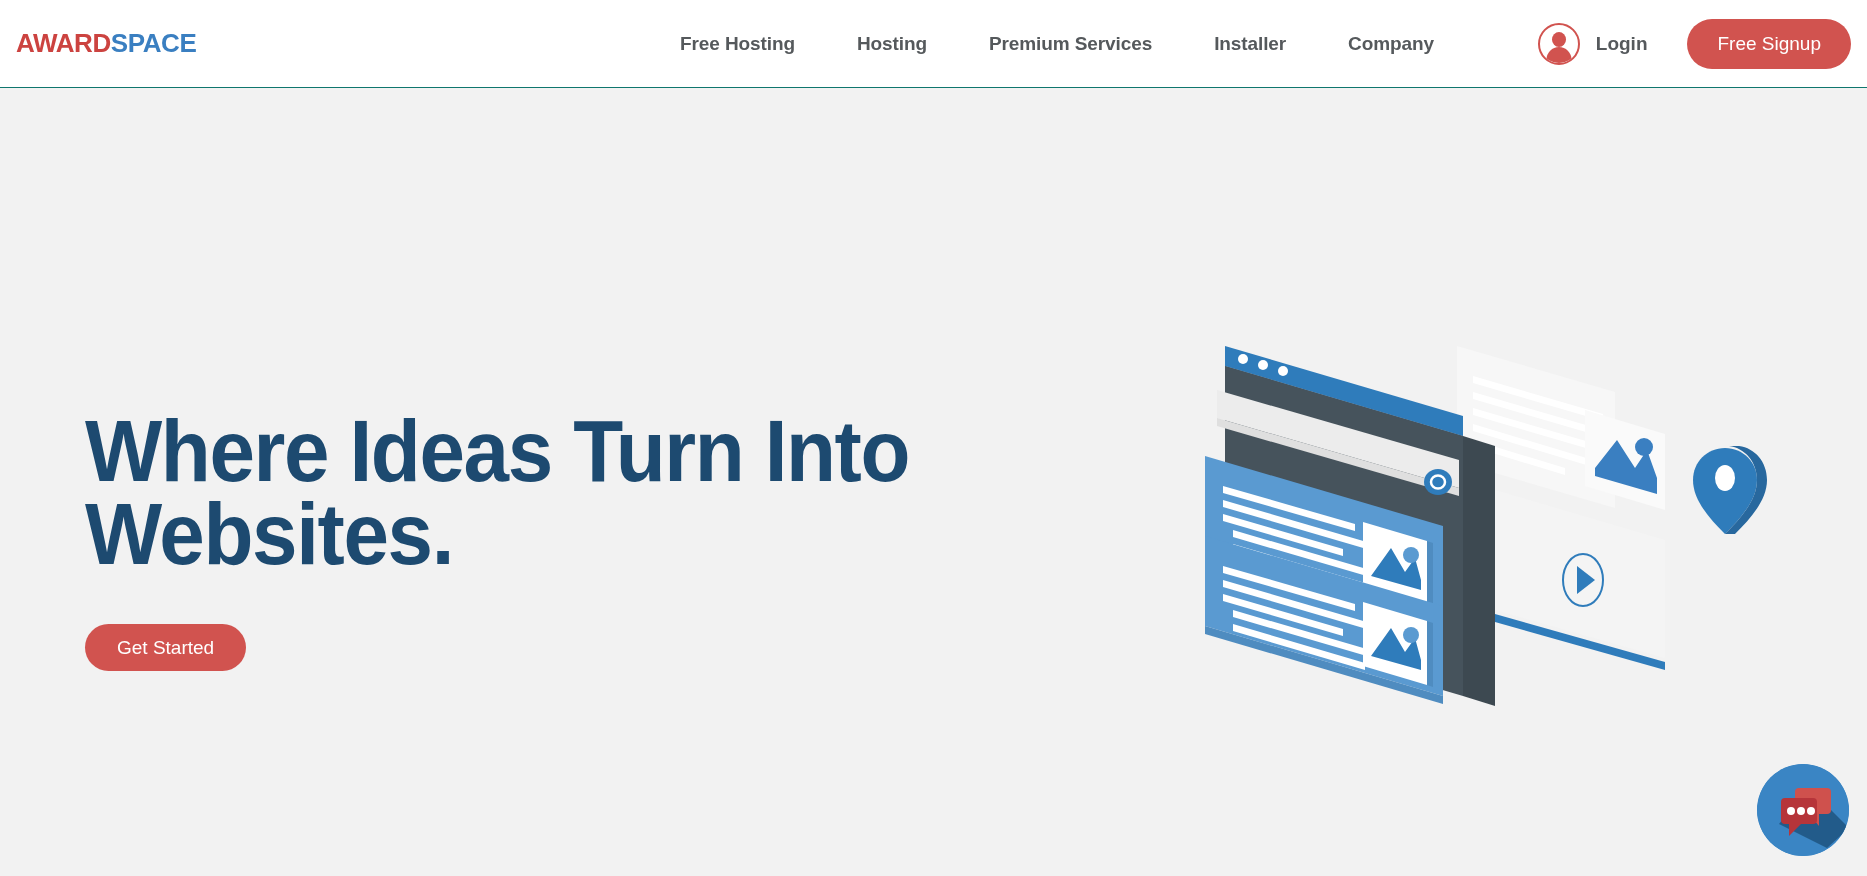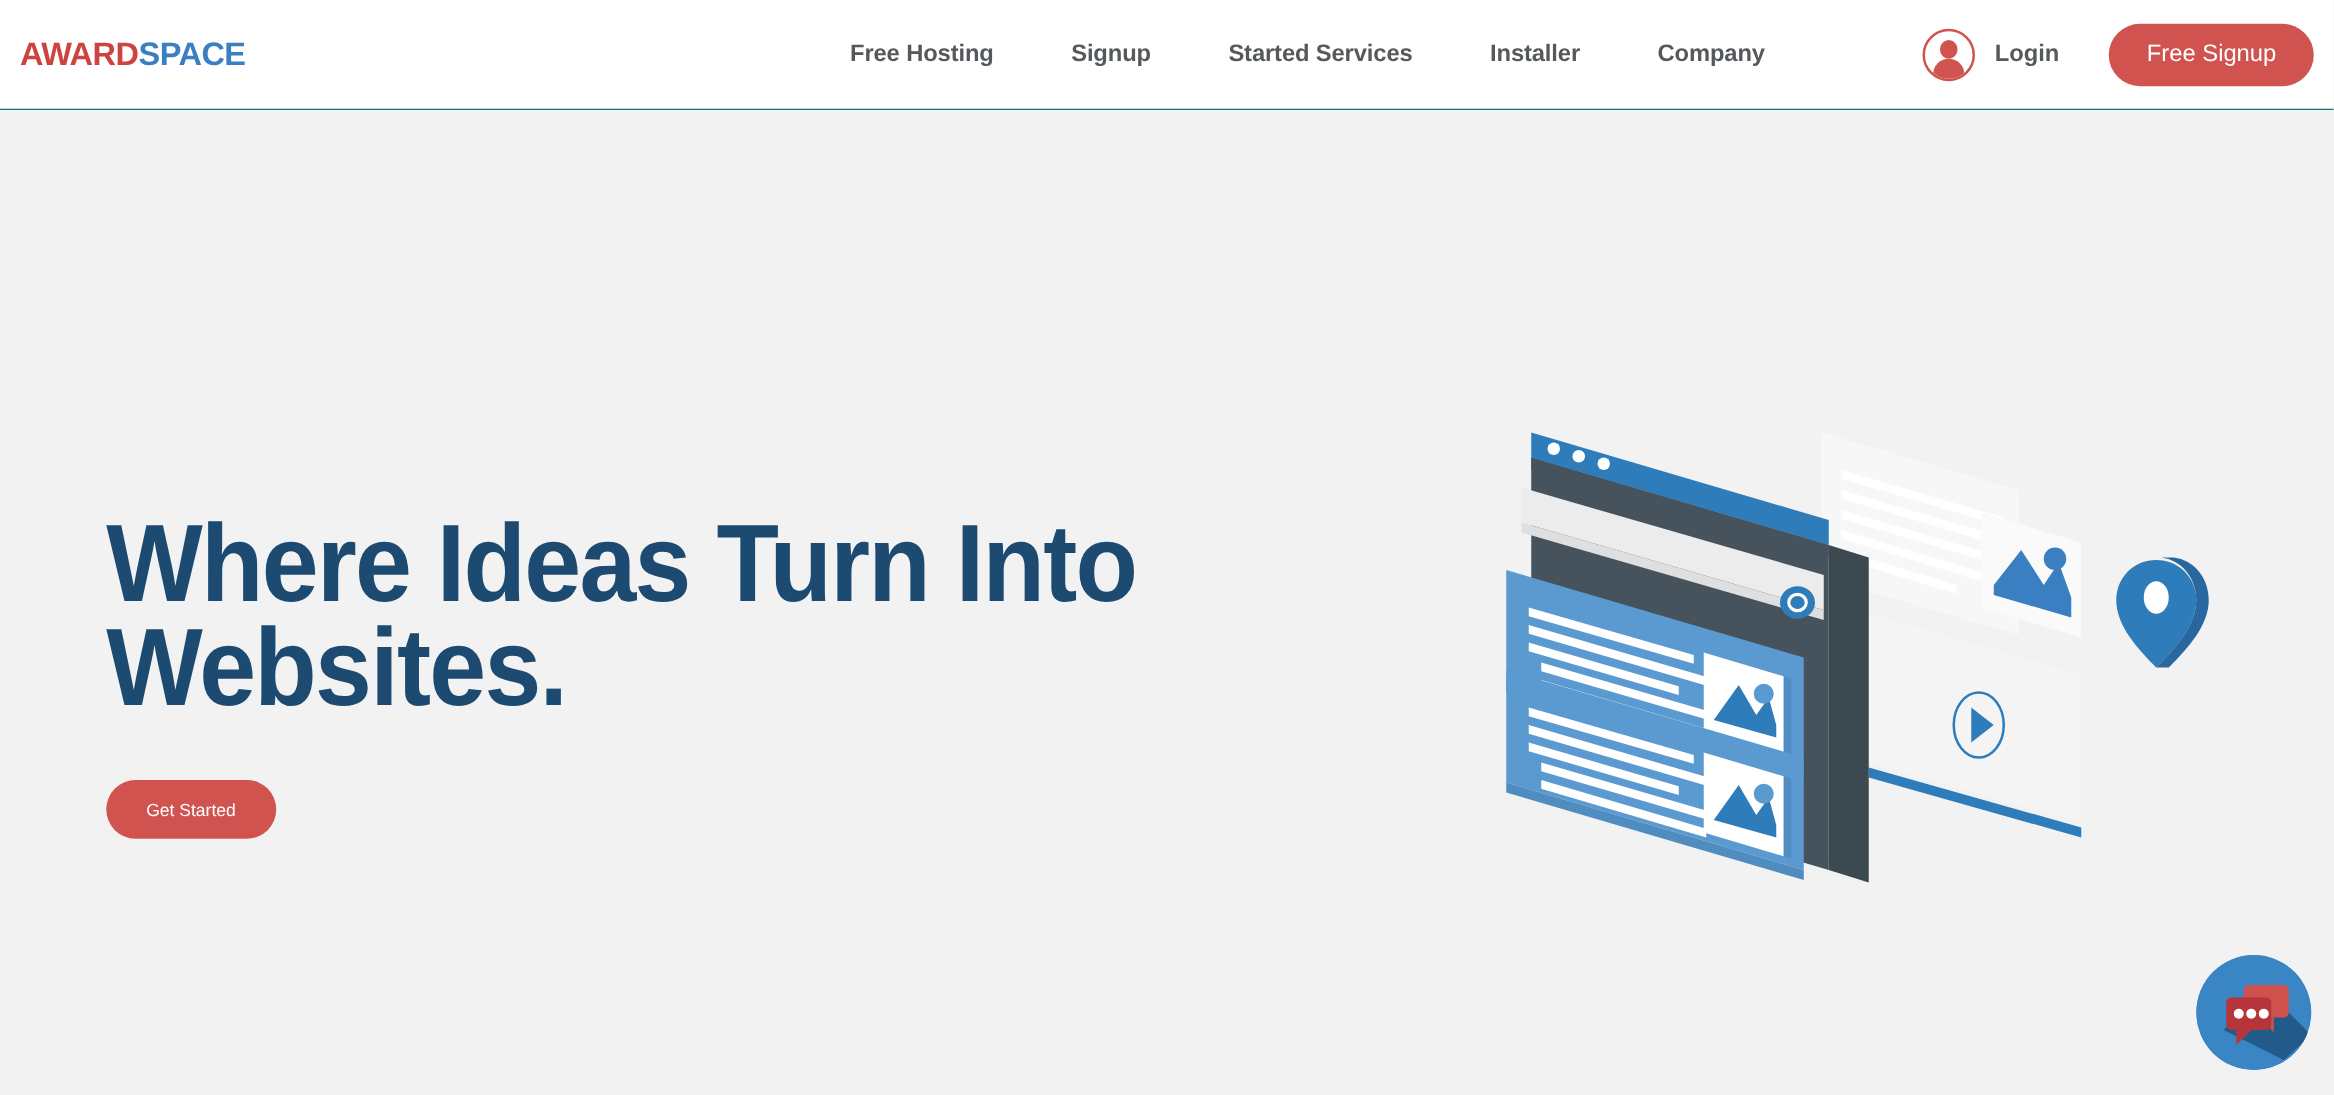--- a/index.html
+++ b/index.html
@@ -162,21 +162,21 @@
   }
   .hero-sub .accent {
     color: #3a7fc1;
     font-weight: bold;
   }
 
   .btn-started {
     margin-top: 49px;
     background: #d1534f;
     color: #ffffff;
-    font-size: 14px;
+    font-size: 19px;
     border: none;
     border-radius: 26px;
     height: 47px;
     padding: 0 32px;
     cursor: pointer;
     font-family: "Liberation Sans", sans-serif;
   }
 
   
   .illustration {
@@ -206,22 +206,22 @@
 <body>
 
 <div class="header">
 
   <div class="logo">
     <span class="award">AWARD</span><span class="space">SPACE</span>
   </div>
 
   <nav class="nav">
     <div class="nav-item">Free Hosting</div>
-    <div class="nav-item">Signup</div>
-    <div class="nav-item">Started Services</div>
+    <div class="nav-item">Hosting</div>
+    <div class="nav-item">Premium Services</div>
     <div class="nav-item">Installer</div>
     <div class="nav-item">Company</div>
   </nav>
 
   <div class="account">
     <div class="login-group">
       <div class="avatar-icon">
         <div class="head"></div>
         <div class="body"></div>
       </div>

